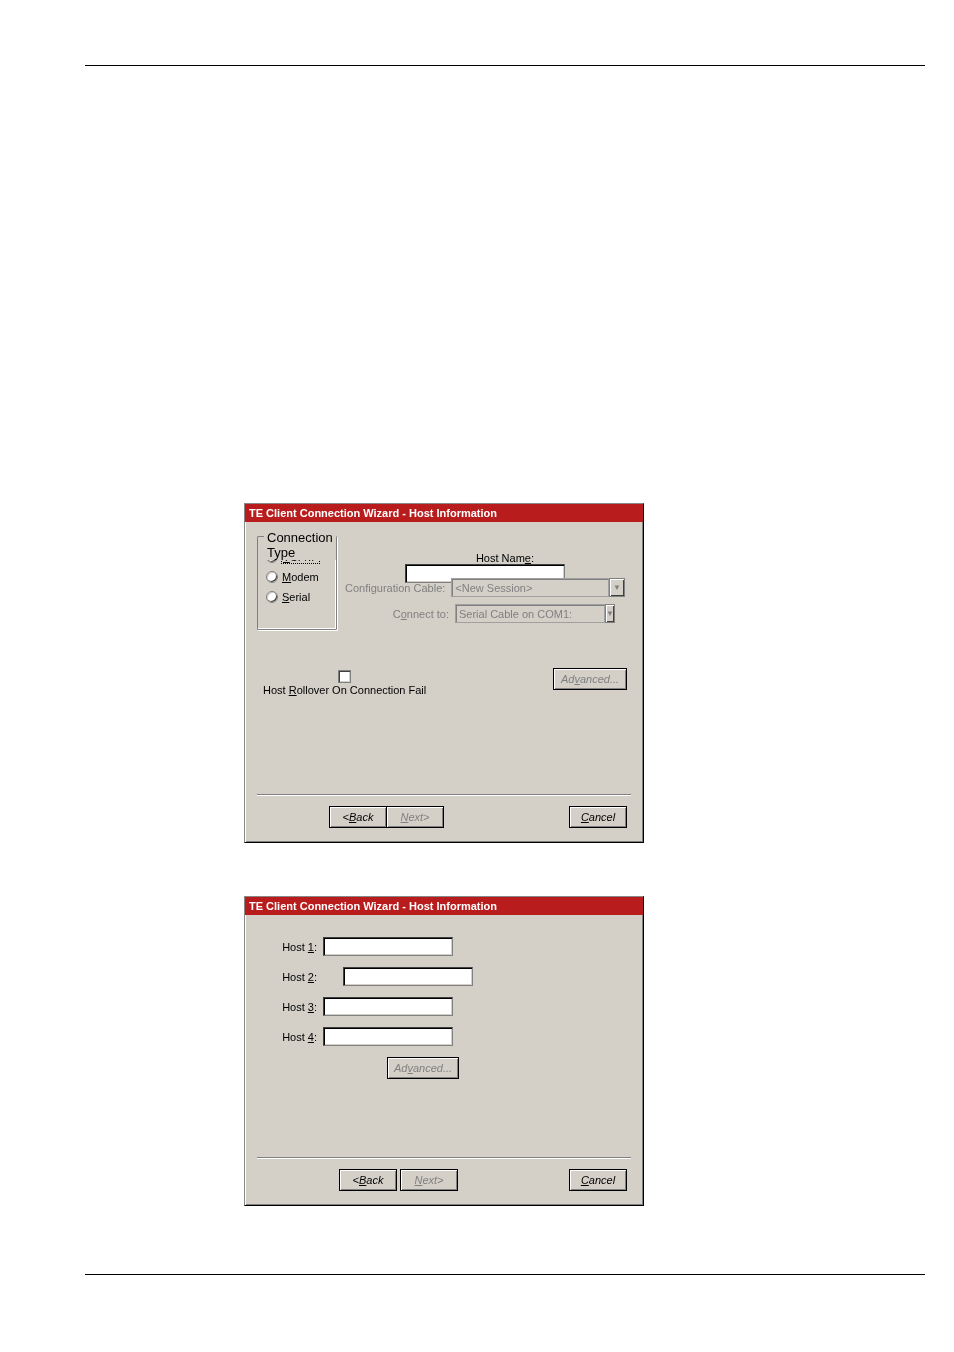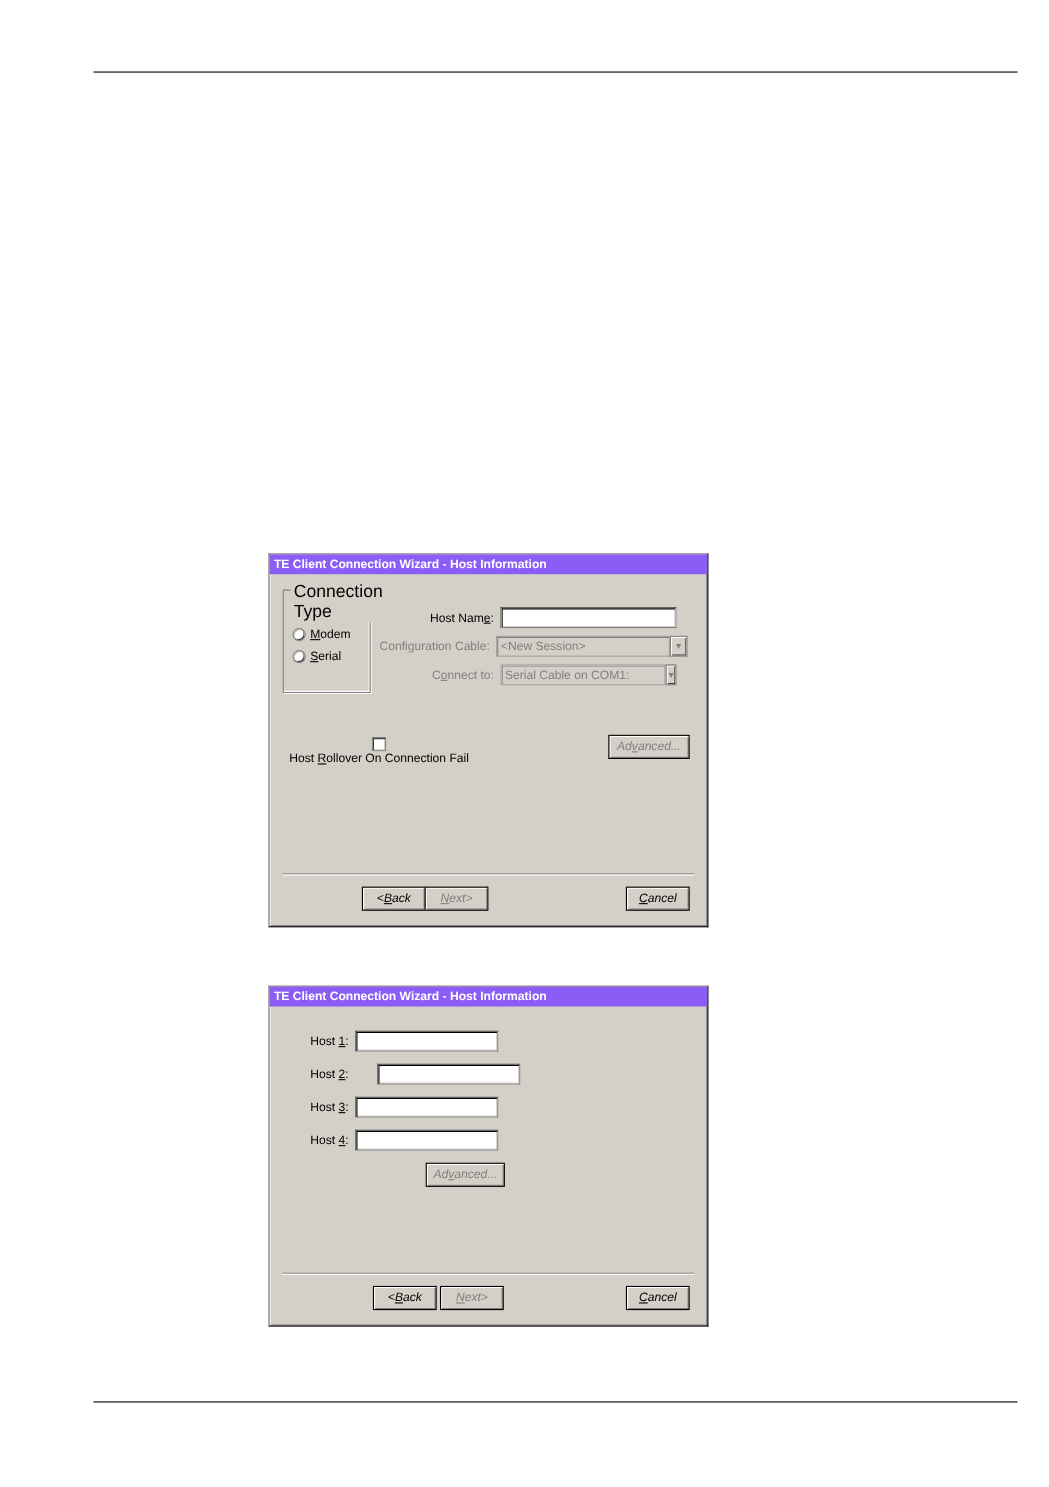--- a/index.html
+++ b/index.html
@@ -28,21 +28,21 @@
     position: absolute;
     background: #d4d0c8;
     border: 1px solid #000;
     border-top-color: #888;
     border-left-color: #888;
     box-shadow: inset 1px 1px 0 #fff, inset -1px -1px 0 #808080;
   }
   .dialog1 { left: 244px; top: 503px; width: 400px; height: 340px; }
   .dialog2 { left: 244px; top: 896px; width: 400px; height: 310px; }
   .titlebar {
-    background: #8b5cf6;
+    background: #b91c1c;
     color: #fff;
     font-size: 11px;
     font-weight: bold;
     padding: 2px 4px;
     height: 18px;
     line-height: 14px;
   }
   .dialog-body {
     position: relative;
     padding: 14px 12px 8px 12px;
@@ -53,21 +53,21 @@
     border: 1px solid #808080;
     box-shadow: inset -1px -1px 0 #fff, 1px 1px 0 #fff;
     border-radius: 1px;
   }
   .legend {
     position: absolute;
     top: -7px;
     left: 6px;
     background: #d4d0c8;
     padding: 0 3px;
-    font-size: 16px;
+    font-size: 13px;
     color: #000;
   }
   .radio-row {
     display: flex;
     align-items: center;
     gap: 4px;
     font-size: 11px;
     margin: 4px 0 8px 0;
   }
   .radio {
@@ -181,21 +181,21 @@
           <span class="radio"></span>
           <span class="lbl"><span class="underline">M</span>odem</span>
         </div>
         <div class="radio-row">
           <span class="radio"></span>
           <span class="lbl"><span class="underline">S</span>erial</span>
         </div>
       </div>
     </div>
 
-    <div class="row" style="left:100px; top:30px; width:280px;">
+    <div class="row" style="left:100px; top:30px; width:280px;flex-direction:column;">
       <span class="lbl" style="width:110px; text-align:right; padding-right:6px;">Host Nam<span class="underline">e</span>:</span>
       <input class="textbox" style="width: 160px;" value="">
     </div>
 
     <div class="row" style="left:100px; top:56px; width:280px;">
       <span class="lbl disabled" style="width:110px; text-align:right; padding-right:6px;">Configuration Cable:</span>
       <div class="combo" style="width:180px;">
         <input class="textbox disabled" value="&lt;New Session&gt;" style="">
         <div class="combo-btn">▼</div>
       </div>

